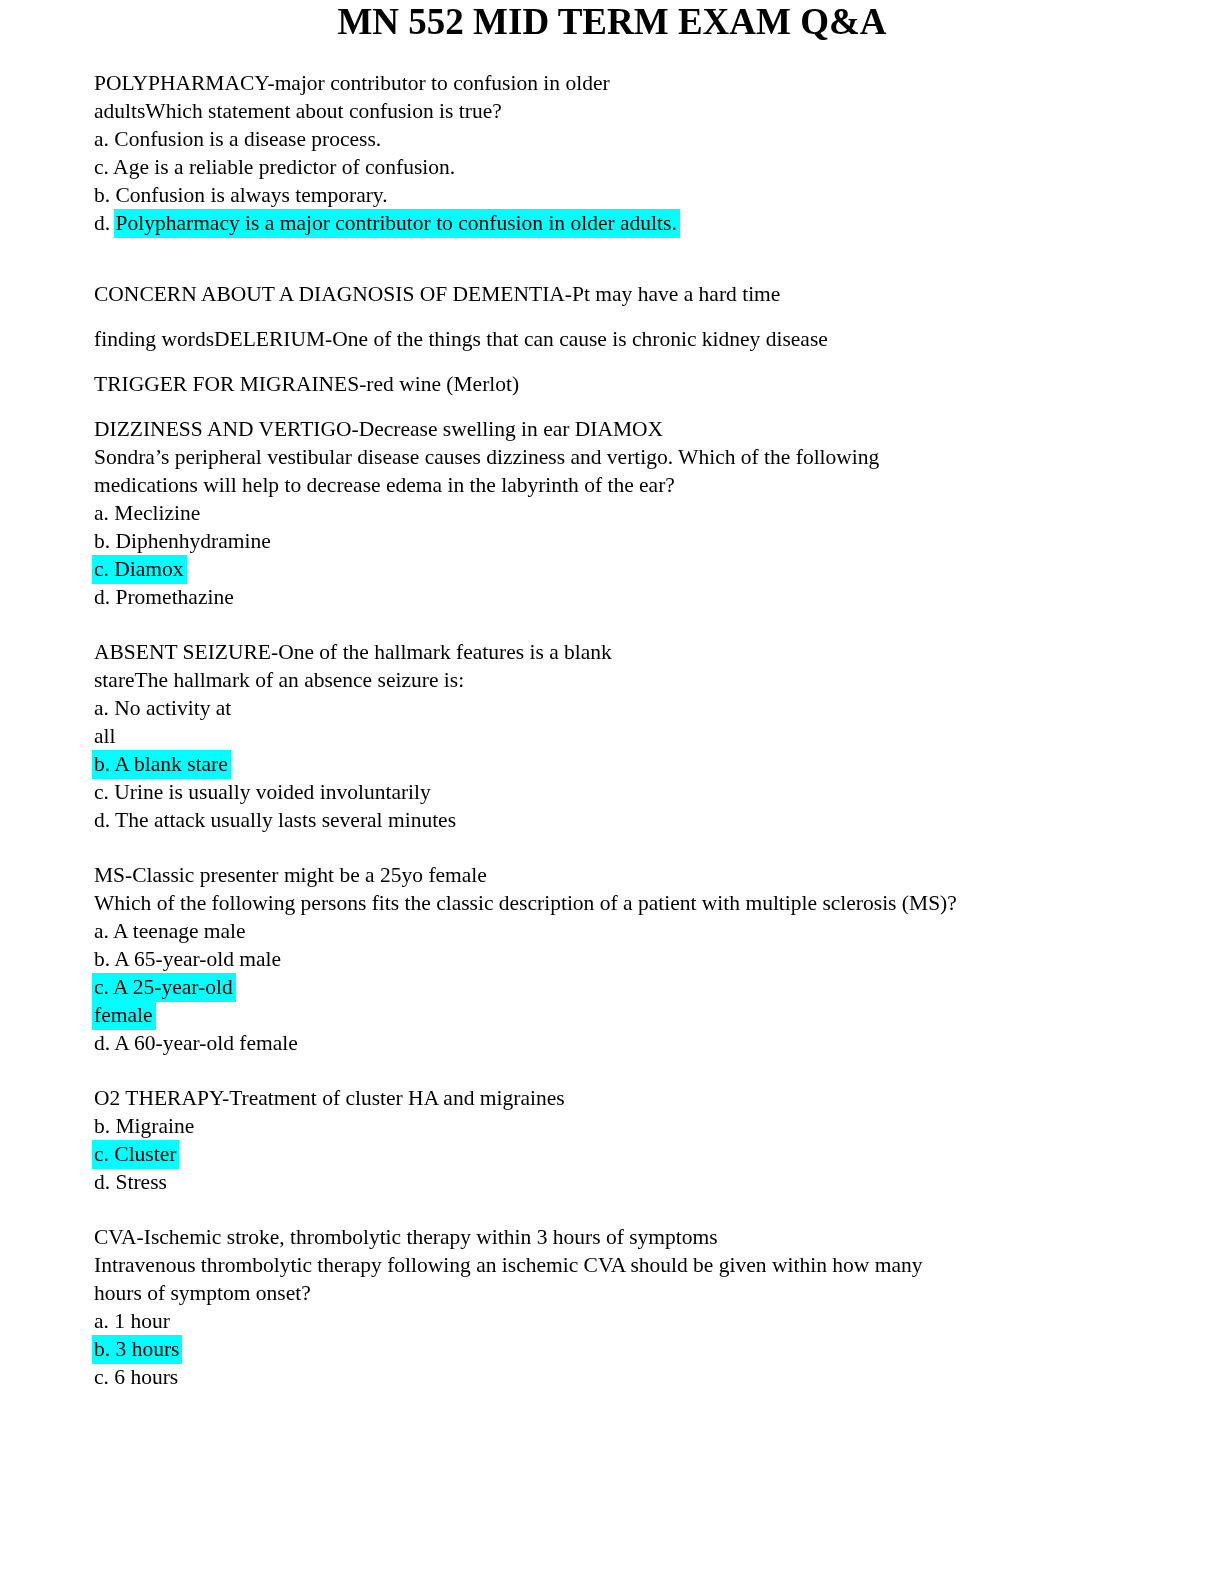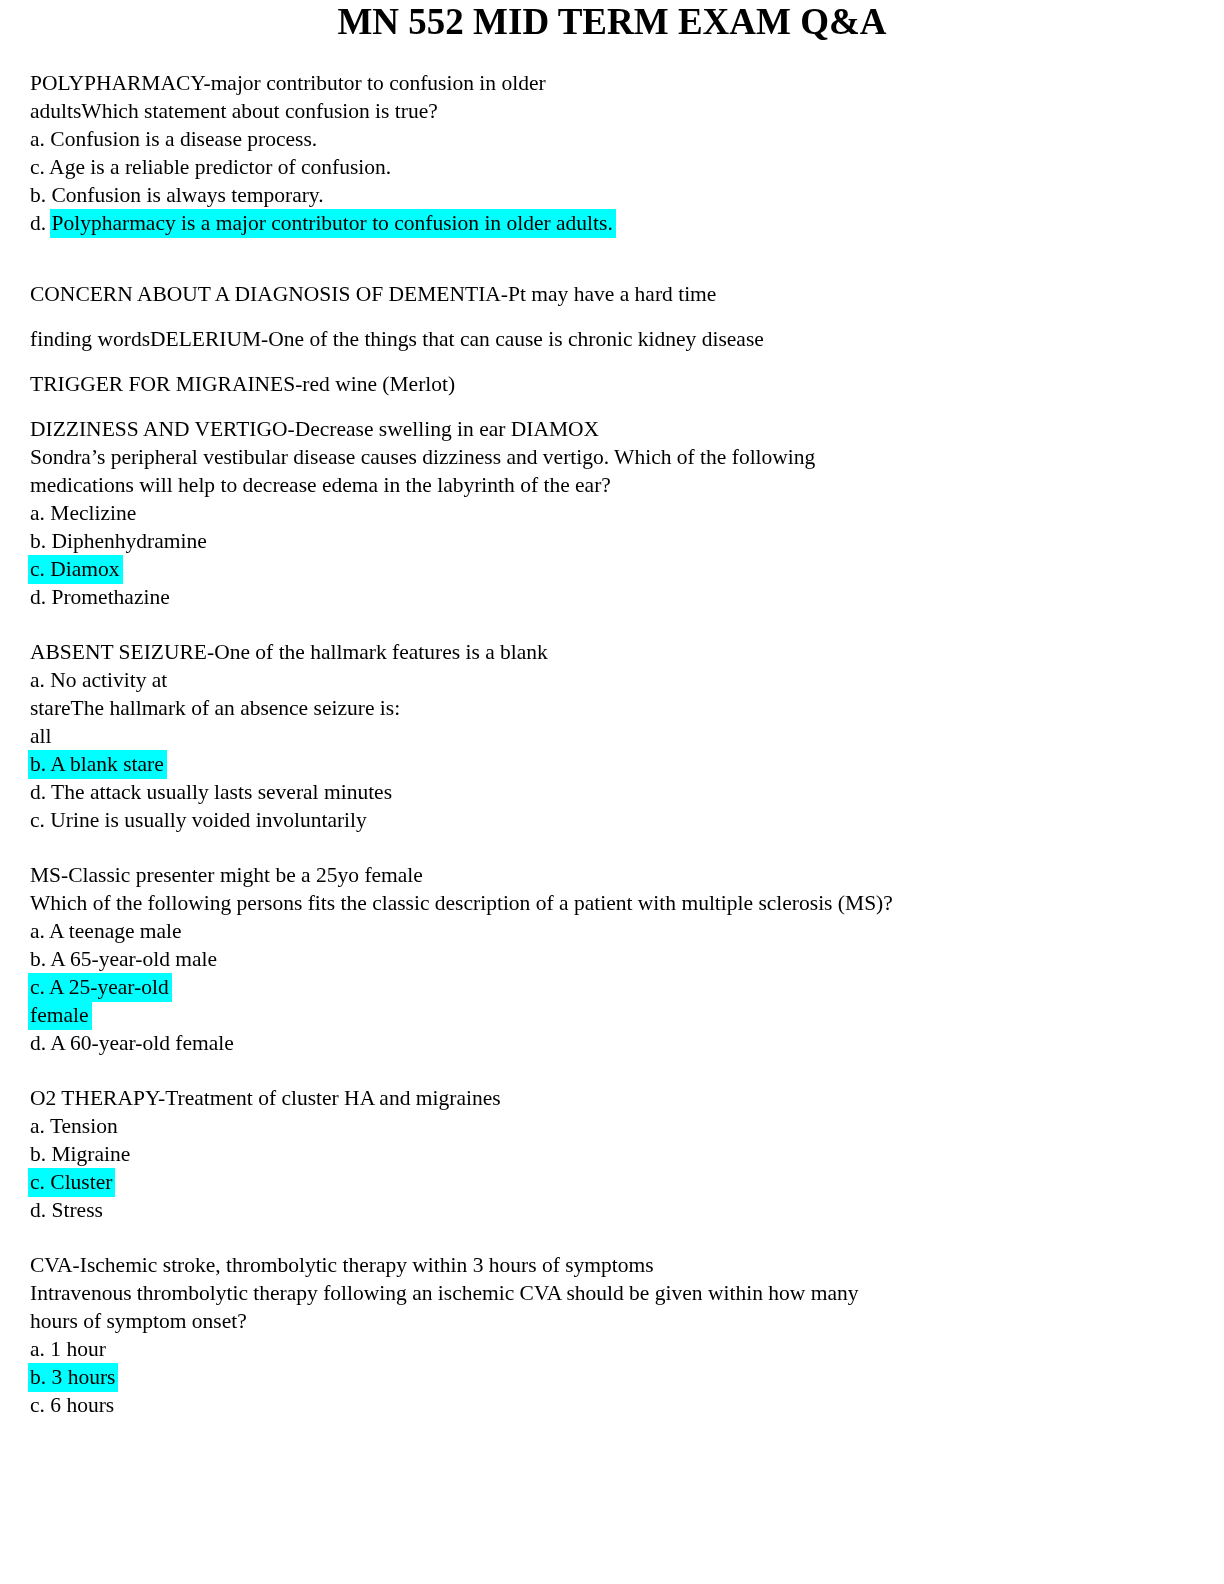--- a/index.html
+++ b/index.html
@@ -20,21 +20,21 @@
   }
   .title {
     margin-bottom: 26px;
     text-align: center;
     font-size: 37px;
     font-weight: bold;
     letter-spacing: 0px;
     font-family: "Liberation Serif", "DejaVu Serif", serif;
   }
   .content {
-    padding-left: 30px;
+    padding-left: 94px;
     padding-right: 60px;
     font-size: 21.5px;
   }
   .line {
     line-height: 28px;
     white-space: pre;
   }
   .seg { white-space: pre; }
   .hl {
     background: var(--hl, #00ffff);
@@ -69,39 +69,38 @@
         <div class="line"><span class="seg">DIZZINESS AND VERTIGO-Decrease swelling in ear DIAMOX</span></div>
         <div class="line"><span class="seg">Sondra’s peripheral vestibular disease causes dizziness and vertigo. Which of the following</span></div>
         <div class="line"><span class="seg">medications will help to decrease edema in the labyrinth of the ear?</span></div>
         <div class="line"><span class="seg">a. Meclizine</span></div>
         <div class="line"><span class="seg">b. Diphenhydramine</span></div>
         <div class="line"><span class="seg hl">c. Diamox</span></div>
         <div class="line"><span class="seg">d. Promethazine</span></div>
       </div>
       <div class="block" style="margin-bottom: 27px;">
         <div class="line"><span class="seg">ABSENT SEIZURE-One of the hallmark features is a blank</span></div>
+        <div class="line"><span class="seg">stareThe hallmark of an absence seizure is:</span></div>
         <div class="line"><span class="seg">a. No activity at</span></div>
-        <div class="line"><span class="seg">stareThe hallmark of an absence seizure is:</span></div>
         <div class="line"><span class="seg">all</span></div>
         <div class="line"><span class="seg hl">b. A blank stare</span></div>
+        <div class="line"><span class="seg">c. Urine is usually voided involuntarily</span></div>
         <div class="line"><span class="seg">d. The attack usually lasts several minutes</span></div>
-        <div class="line"><span class="seg">c. Urine is usually voided involuntarily</span></div>
       </div>
       <div class="block" style="margin-bottom: 27px;">
         <div class="line"><span class="seg">MS-Classic presenter might be a 25yo female</span></div>
         <div class="line"><span class="seg">Which of the following persons fits the classic description of a patient with multiple sclerosis (MS)?</span></div>
         <div class="line"><span class="seg">a. A teenage male</span></div>
         <div class="line"><span class="seg">b. A 65-year-old male</span></div>
         <div class="line"><span class="seg hl">c. A 25-year-old</span></div>
         <div class="line"><span class="seg hl">female</span></div>
         <div class="line"><span class="seg">d. A 60-year-old female</span></div>
       </div>
       <div class="block" style="margin-bottom: 27px;">
         <div class="line"><span class="seg">O2 THERAPY-Treatment of cluster HA and migraines</span></div>
-        <div class="line"><span class="seg">a. Tension</span></div>
         <div class="line"><span class="seg">b. Migraine</span></div>
         <div class="line"><span class="seg hl">c. Cluster</span></div>
         <div class="line"><span class="seg">d. Stress</span></div>
       </div>
       <div class="block" style="margin-bottom: 27px;">
         <div class="line"><span class="seg">CVA-Ischemic stroke, thrombolytic therapy within 3 hours of symptoms</span></div>
         <div class="line"><span class="seg">Intravenous thrombolytic therapy following an ischemic CVA should be given within how many</span></div>
         <div class="line"><span class="seg">hours of symptom onset?</span></div>
         <div class="line"><span class="seg">a. 1 hour</span></div>
         <div class="line"><span class="seg hl">b. 3 hours</span></div>

